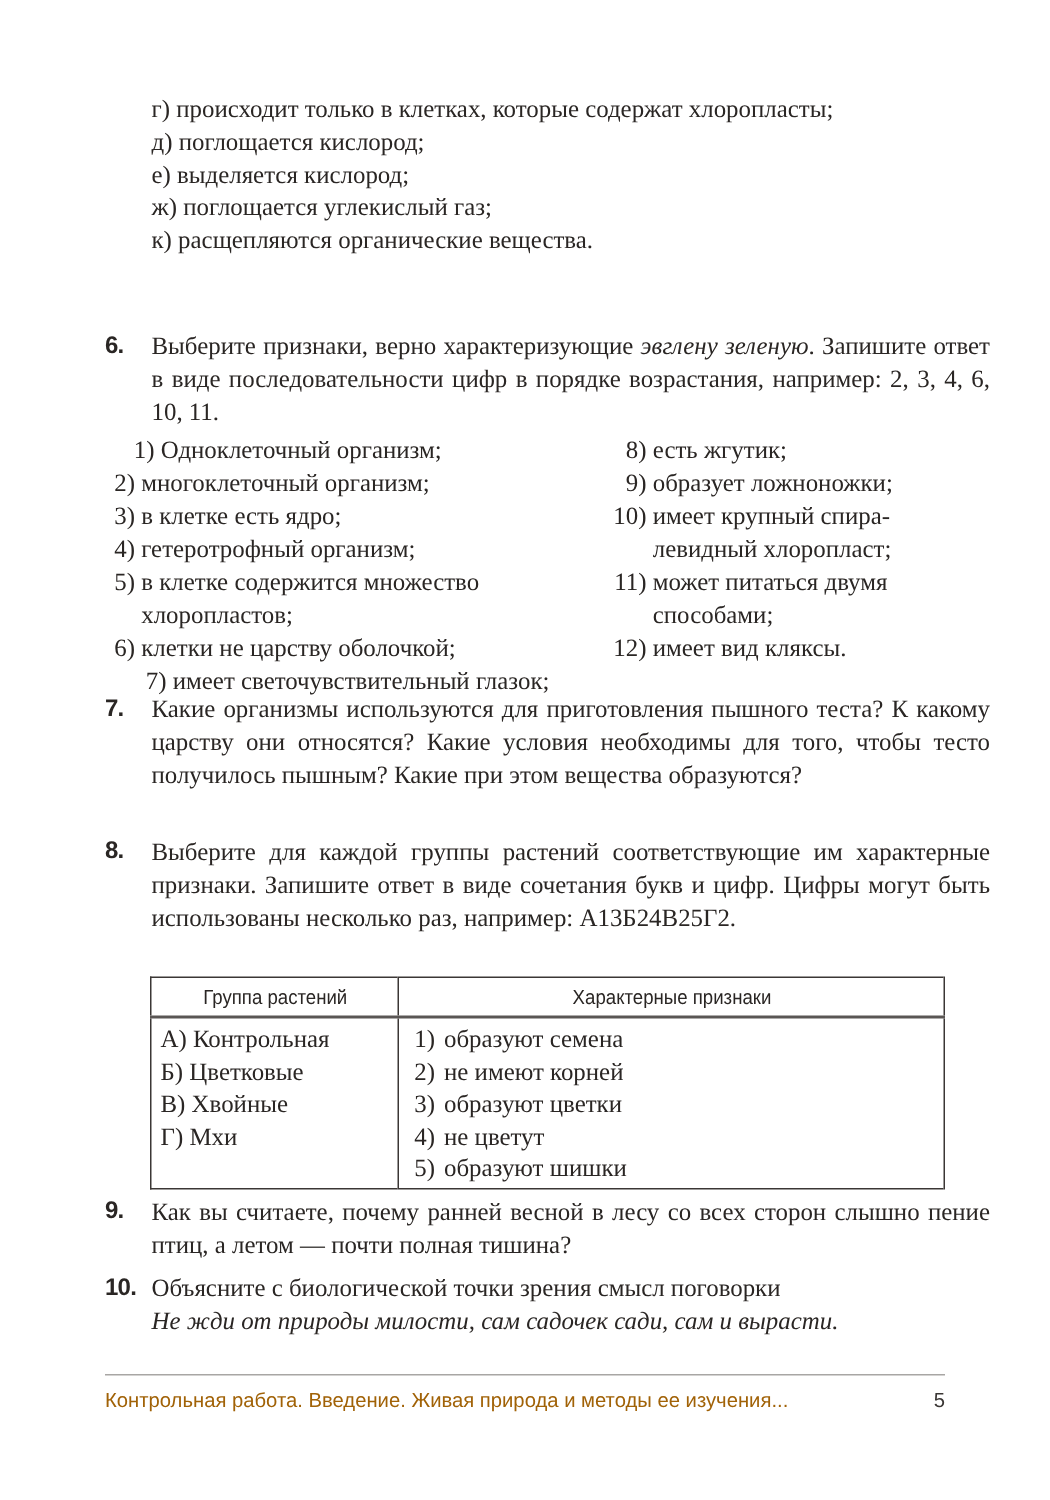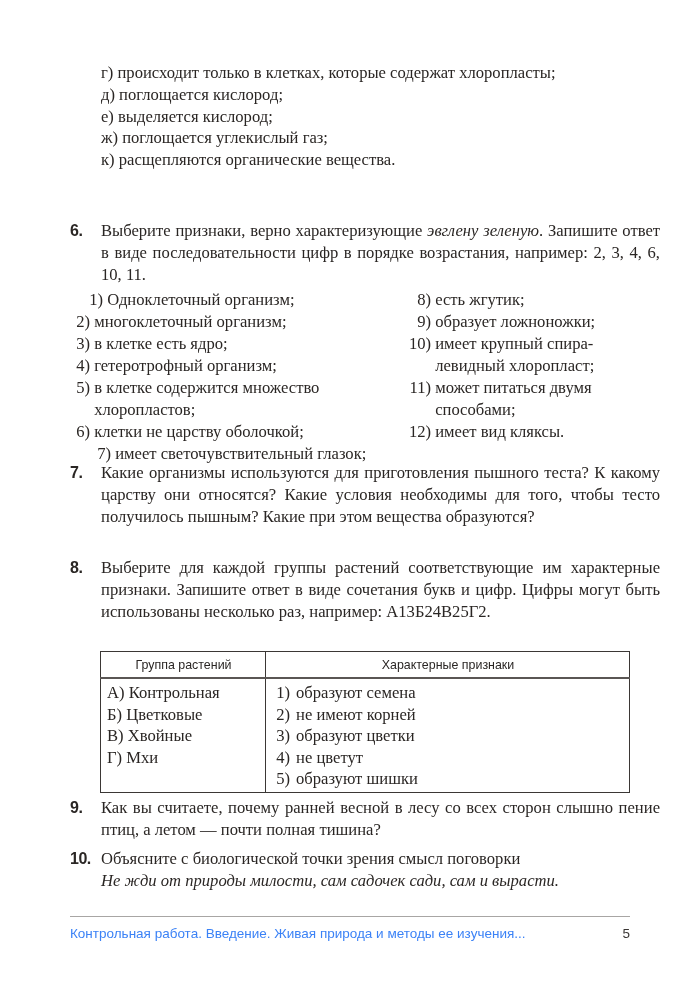--- a/index.html
+++ b/index.html
@@ -42,21 +42,21 @@
     table.plants td {
       vertical-align: top; padding: 3px 0 2px 6px; line-height: 21.5px;
       border-right: 1.4px solid #3b3735;
     }
     table.plants .c1 { width: 158px; }
     table.plants .r .n { display: inline-block; width: 18px; text-align: right; margin-right: 6px; }
 
     .footer-rule { position: absolute; left: 70px; top: 916px; width: 560px; height: 0; border-top: 1px solid #a8a6a4; }
     .footer-text {
       position: absolute; left: 70px; top: 923px;
-      font-family: "Liberation Sans", "DejaVu Sans", sans-serif; font-size: 13.5px; color: #3b82f6;
+      font-family: "Liberation Sans", "DejaVu Sans", sans-serif; font-size: 13.5px; color: #a16207;
     }
     .page-num {
       position: absolute; left: 616px; top: 923px; width: 14px; text-align: right;
       font-family: "Liberation Sans", "DejaVu Sans", sans-serif; font-size: 13.5px; color: #3a3634;
     }
   </style>
 </head>
 <body>
 
 <div class="page">

